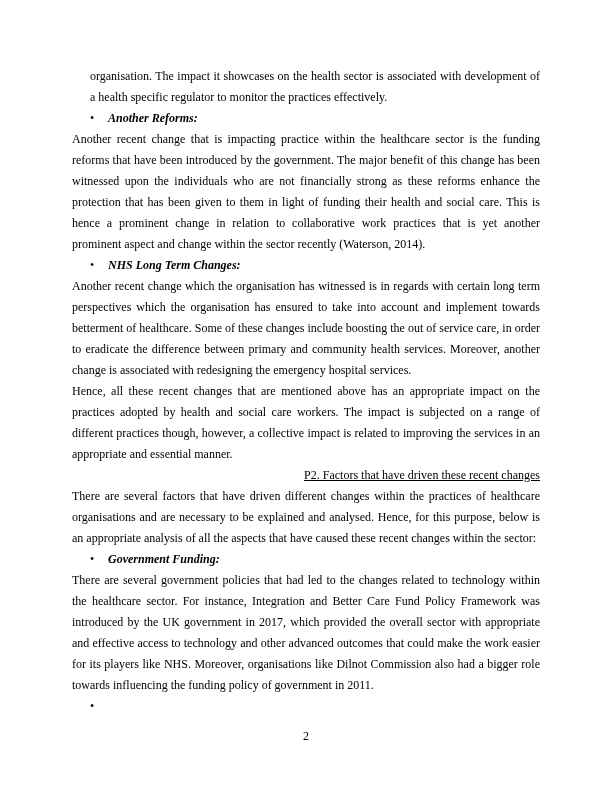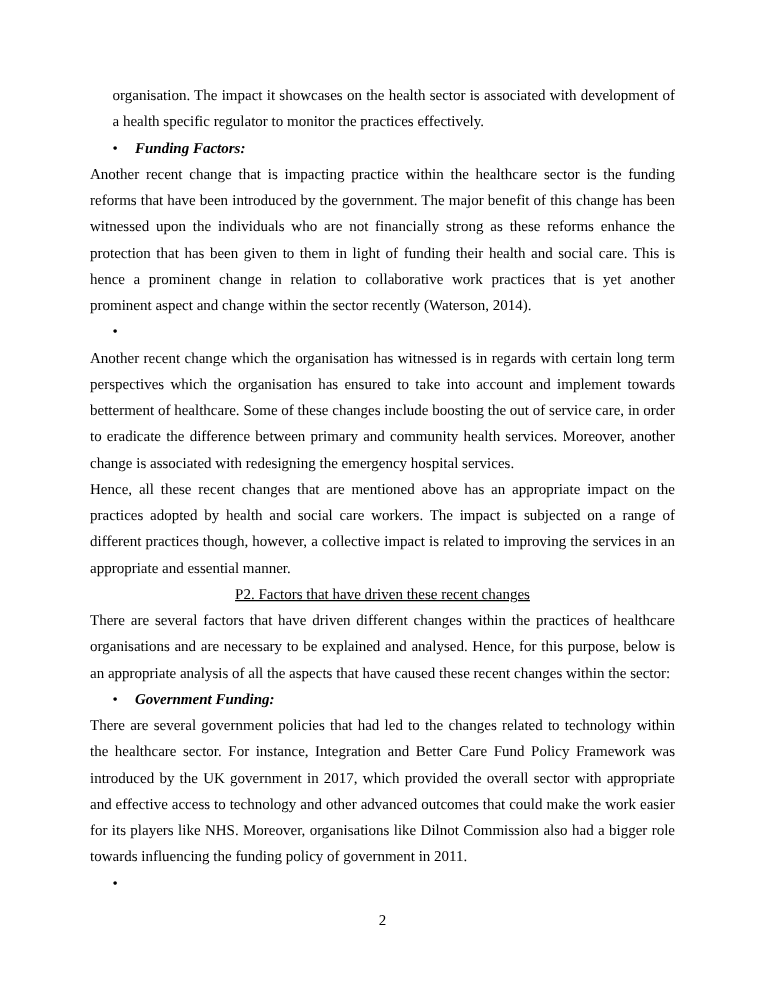--- a/index.html
+++ b/index.html
@@ -43,21 +43,21 @@
   .bullet-label {
     font-weight: bold;
     font-style: italic;
   }
   .bullet-suffix {
     font-weight: normal;
     font-style: normal;
   }
   .section-heading {
     margin: 0;
-    text-align: center;
+    text-align: right;
     text-decoration: underline;
   }
   .footer {
     position: absolute;
     top: 726px;
     left: 0;
     width: 612px;
     text-align: center;
     font-size: 12px;
     line-height: 21px;
@@ -66,27 +66,28 @@
 </head>
 <body>
 
 <div class="page">
   <div class="content">
 
     <p class="para indented">organisation. The impact it showcases on the health sector is associated with development of a health specific regulator to monitor the practices effectively.</p>
 
     <div class="bullet-item">
       <span class="bullet-dot">•</span>
-      <span class="bullet-label">Funding Factors:</span>
+      <span class="bullet-label">Another Reforms:</span>
     </div>
 
     <p class="para">Another recent change that is impacting practice within the healthcare sector is the funding reforms that have been introduced by the government. The major benefit of this change has been witnessed upon the individuals who are not financially strong as these reforms enhance the protection that has been given to them in light of funding their health and social care. This is hence a prominent change in relation to collaborative work practices that is yet another prominent aspect and change within the sector recently (Waterson, 2014).</p>
 
     <div class="bullet-item">
       <span class="bullet-dot">•</span>
+      <span class="bullet-label">NHS Long Term Changes:</span>
     </div>
 
     <p class="para">Another recent change which the organisation has witnessed is in regards with certain long term perspectives which the organisation has ensured to take into account and implement towards betterment of healthcare. Some of these changes include boosting the out of service care, in order to eradicate the difference between primary and community health services. Moreover, another change is associated with redesigning the emergency hospital services.</p>
 
     <p class="para">Hence, all these recent changes that are mentioned above has an appropriate impact on the practices adopted by health and social care workers. The impact is subjected on a range of different practices though, however, a collective impact is related to improving the services in an appropriate and essential manner.</p>
 
     <p class="section-heading">P2. Factors that have driven these recent changes</p>
 
     <p class="para">There are several factors that have driven different changes within the practices of healthcare organisations and are necessary to be explained and analysed. Hence, for this purpose, below is an appropriate analysis of all the aspects that have caused these recent changes within the sector:</p>
 

